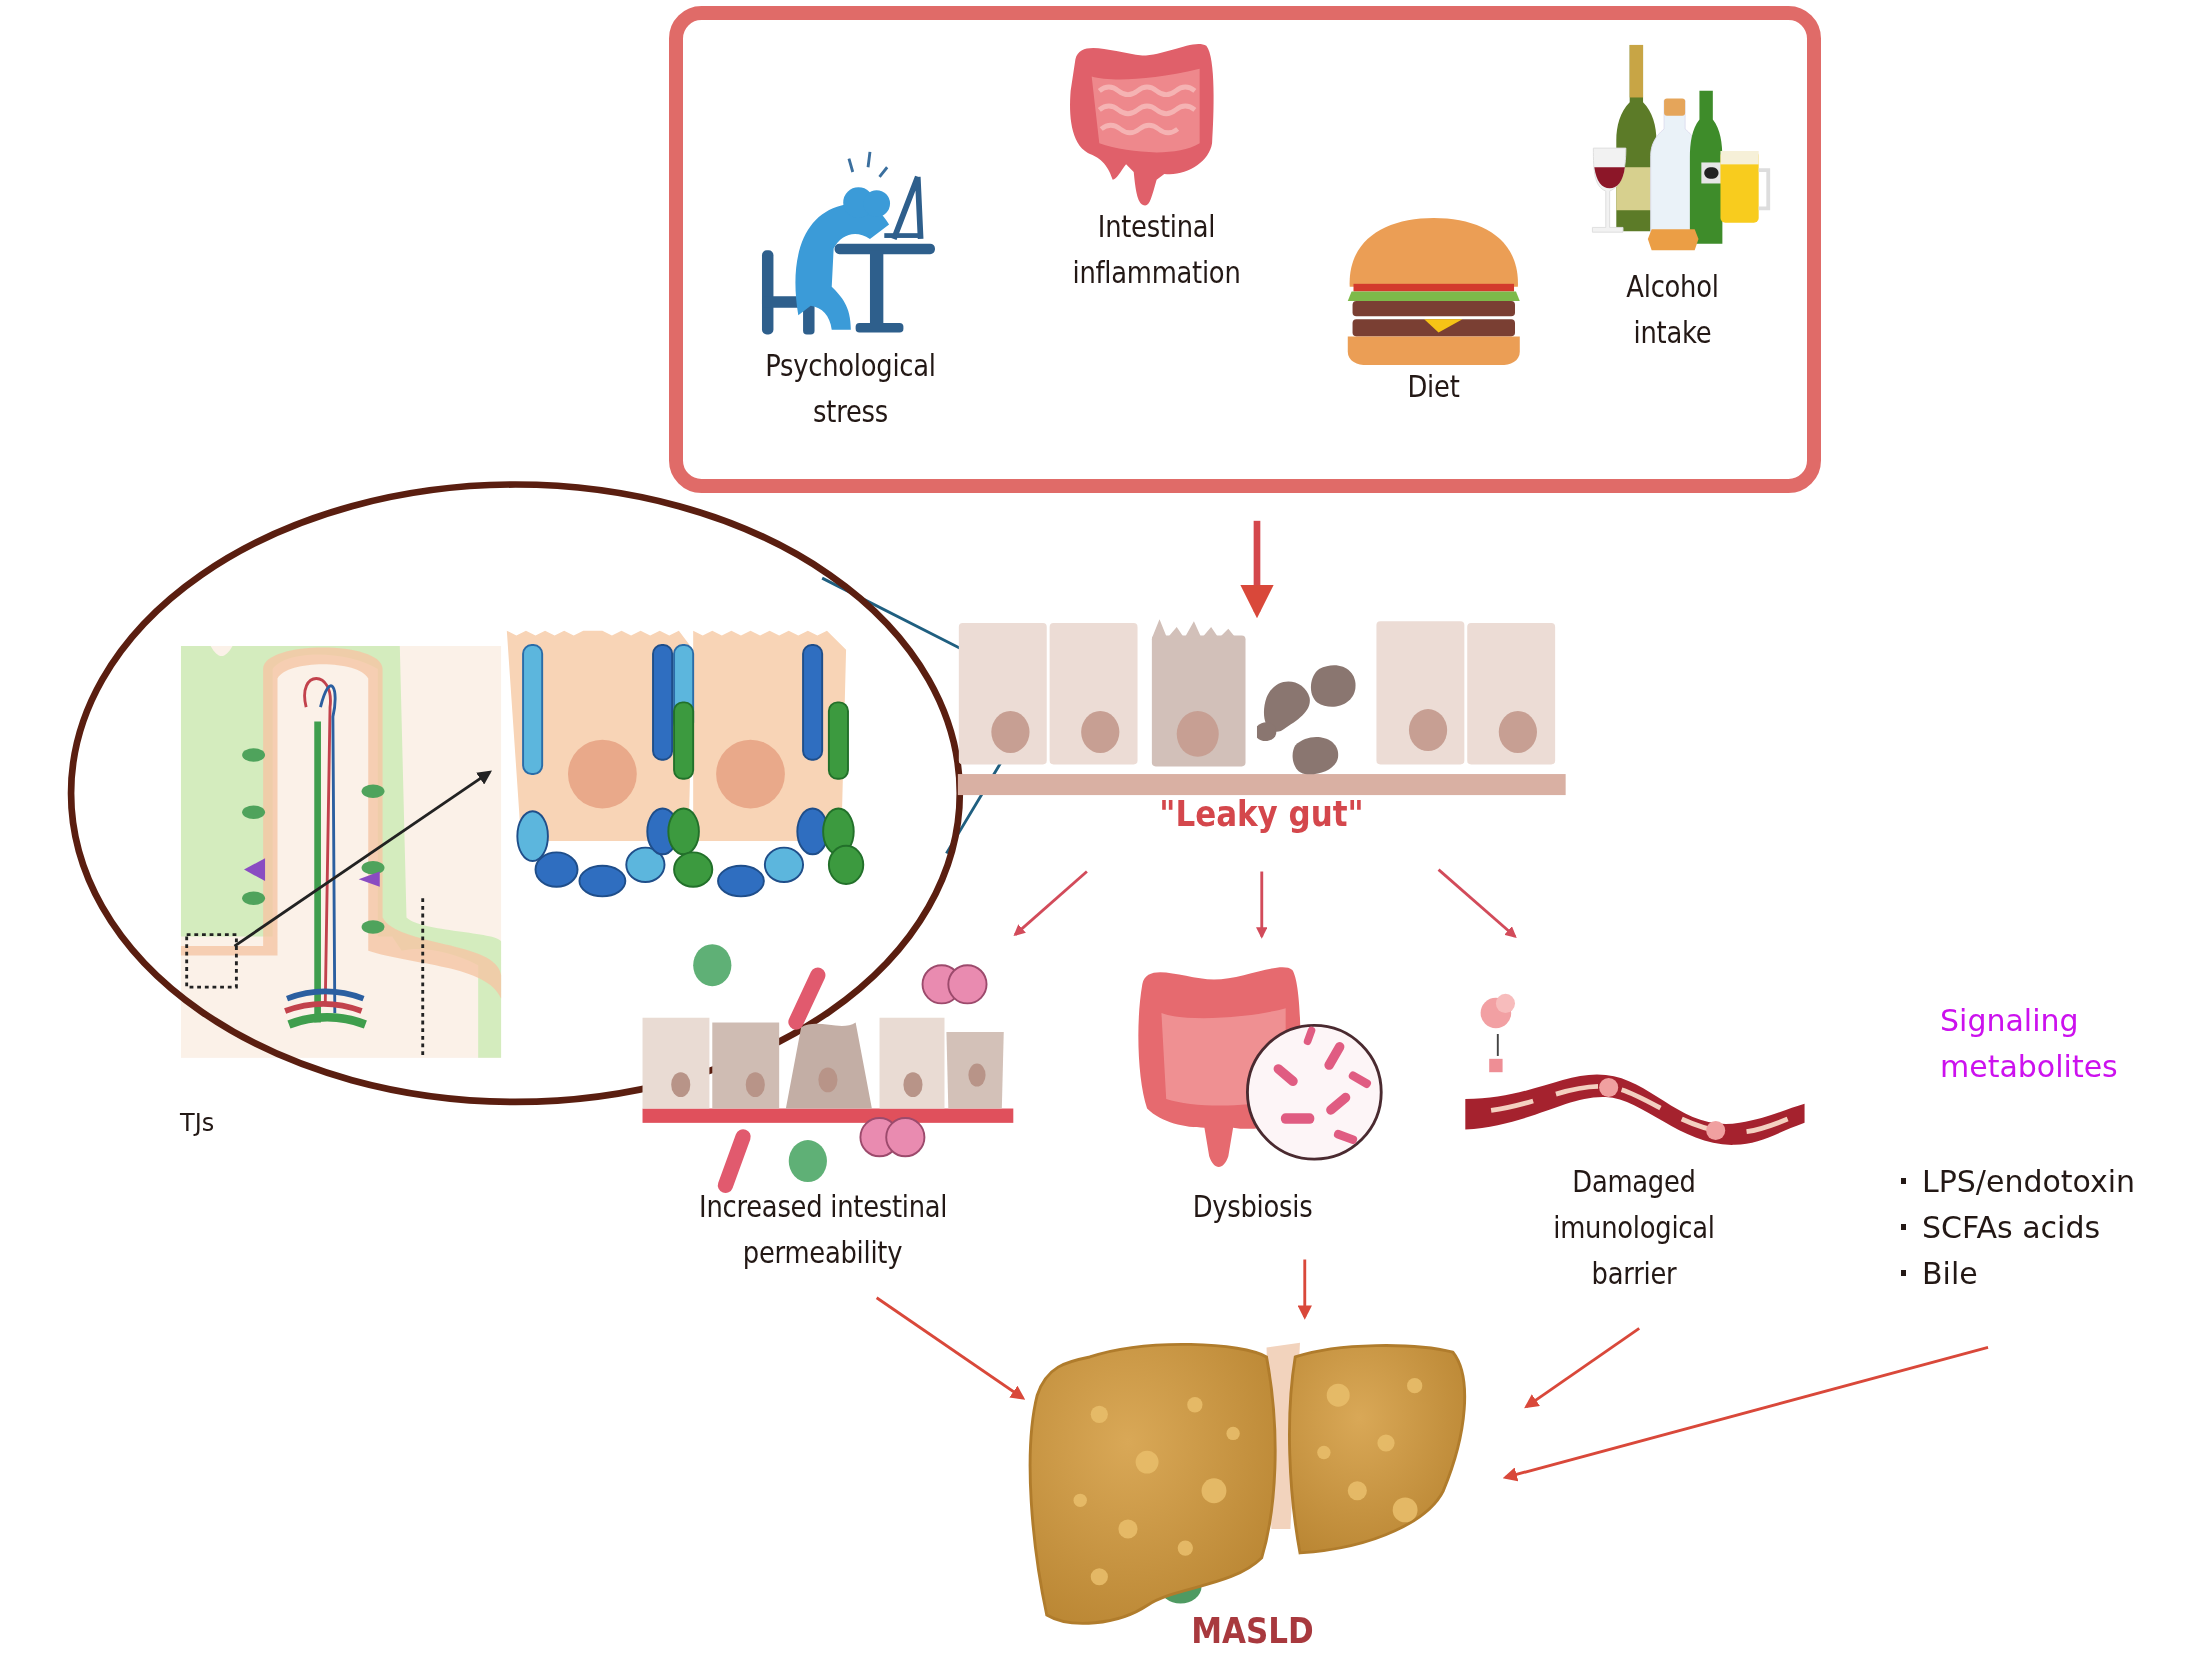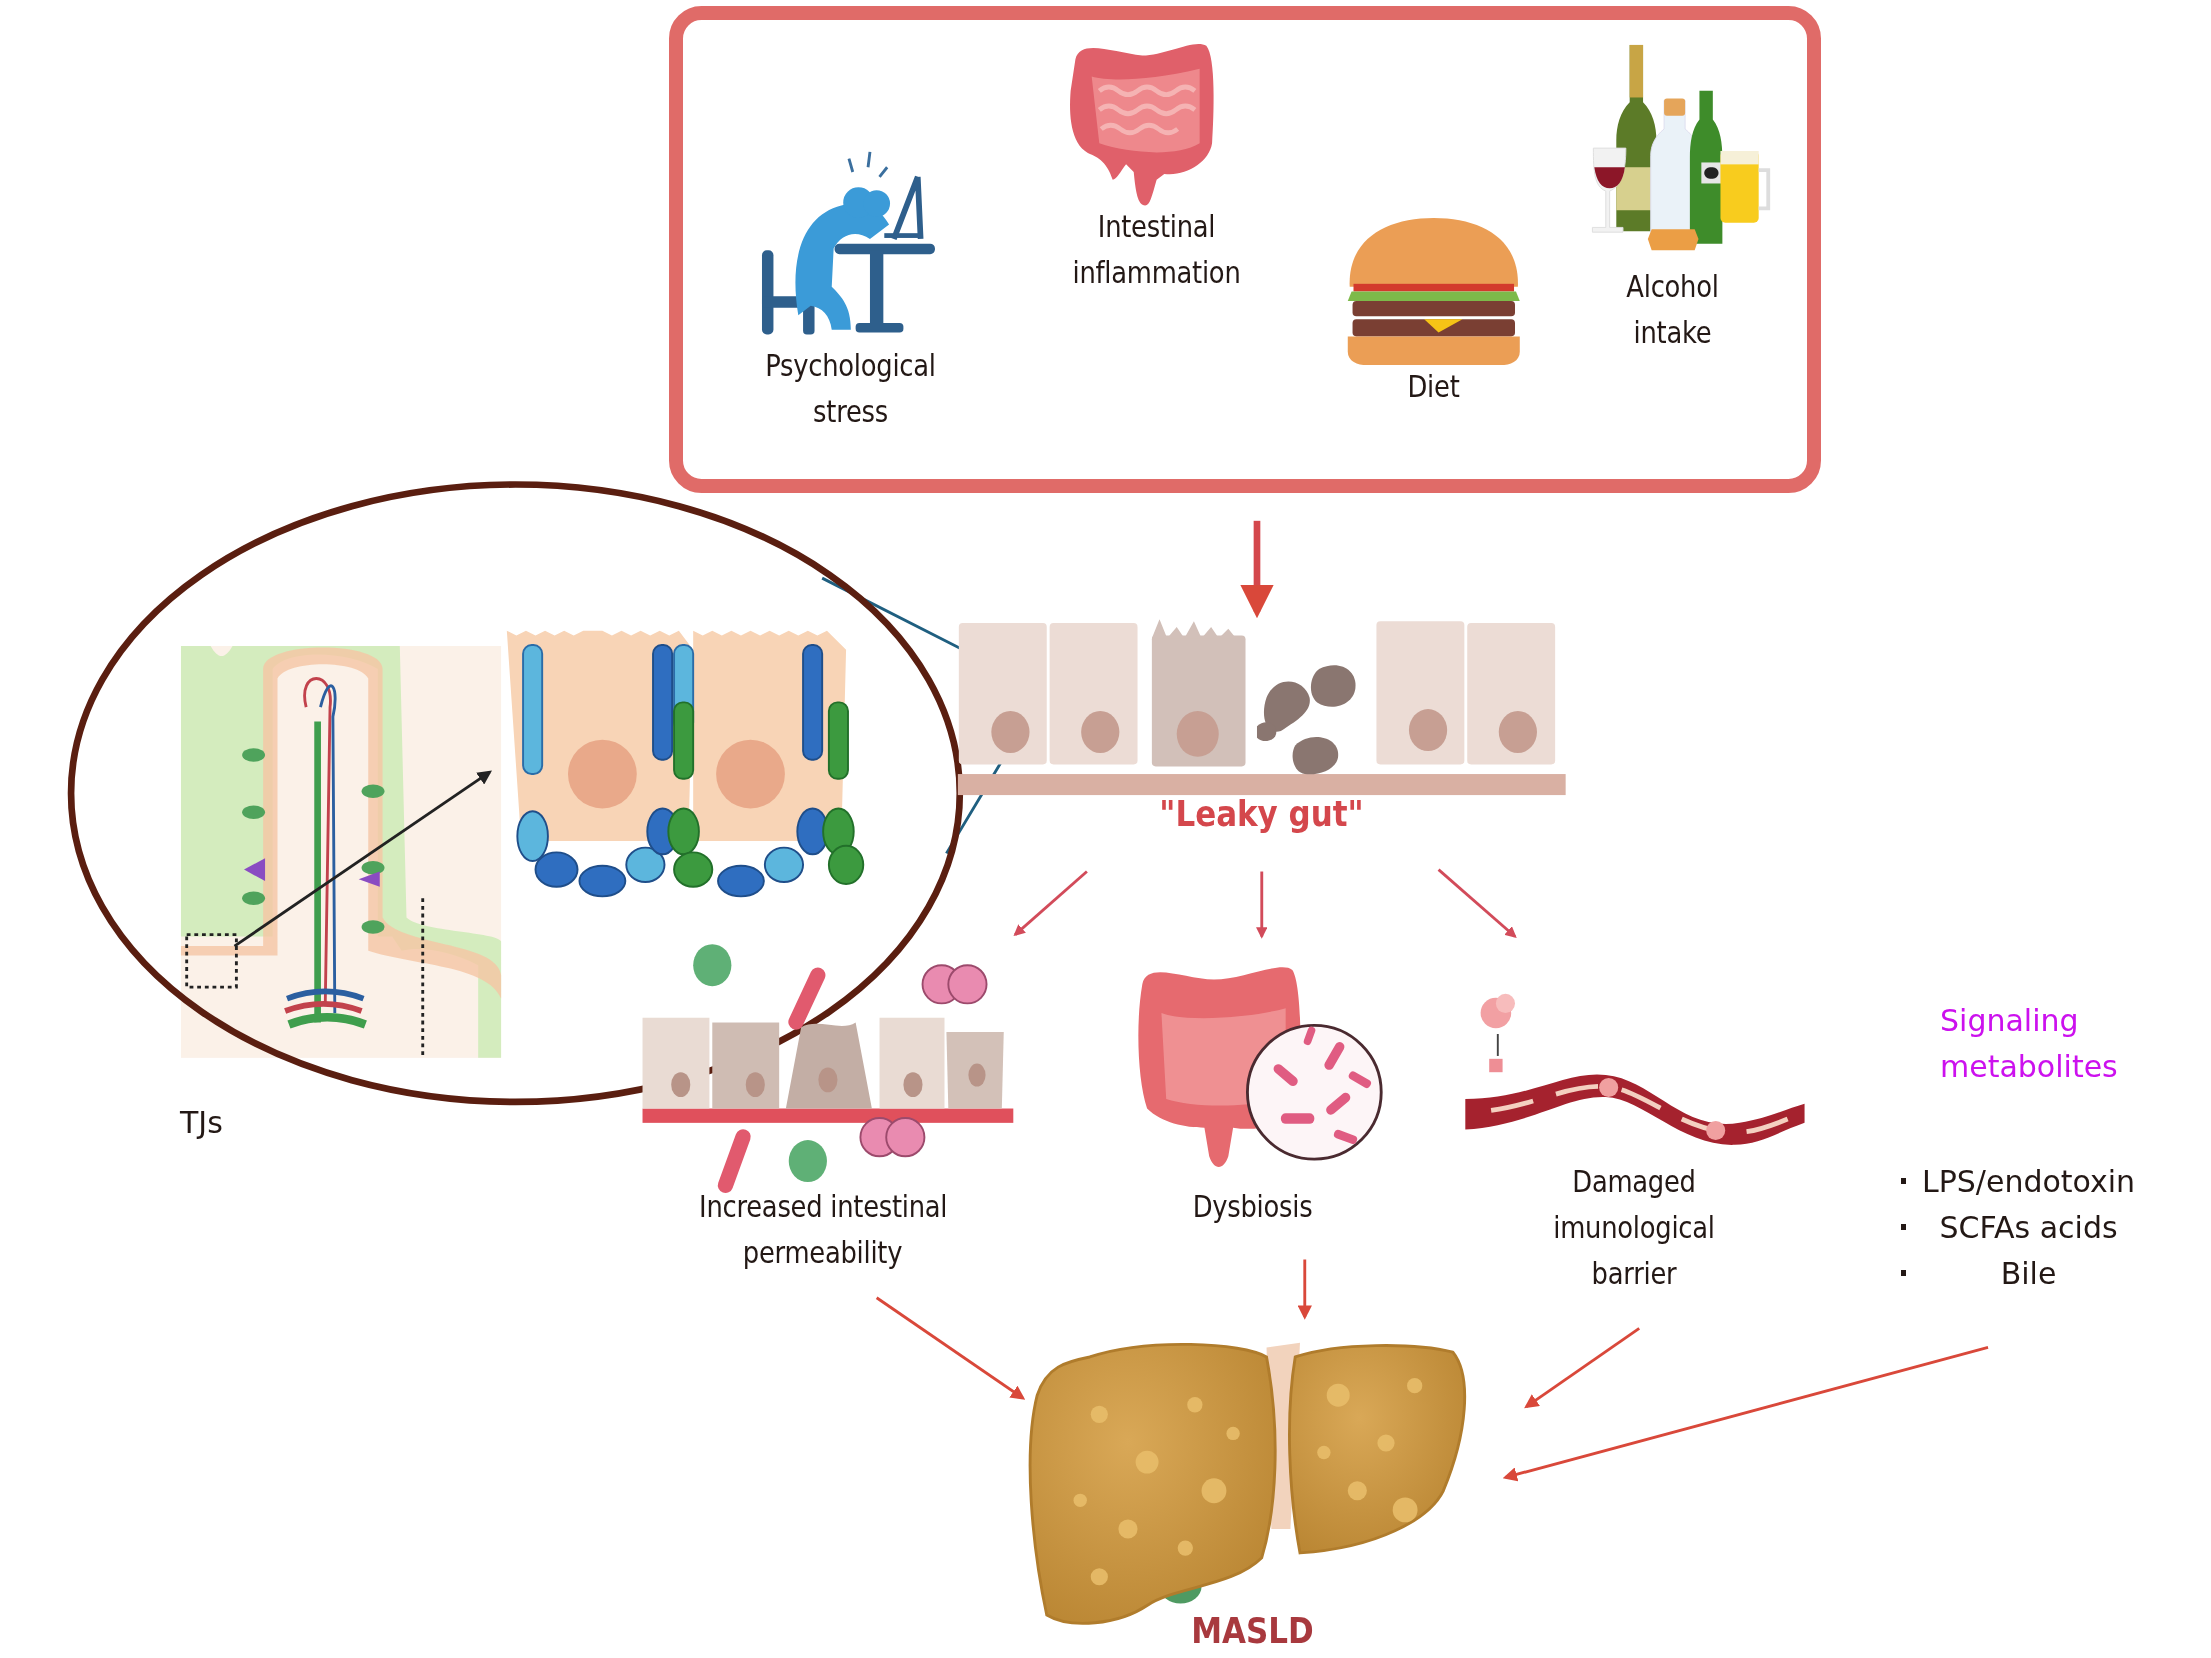--- a/index.html
+++ b/index.html
@@ -5,23 +5,23 @@
   html,body{margin:0;padding:0;background:#ffffff;}
   body{width:2212px;height:1658px;position:relative;overflow:hidden;font-family:"DejaVu Sans","Liberation Sans",sans-serif;color:#231815;}
   .abs{position:absolute;}
   .lbl{position:absolute;font-size:30px;line-height:46px;text-align:center;white-space:nowrap;letter-spacing:-0.3px;}
   .lbl-cond{transform:scaleX(0.86);transform-origin:center;}
   #factors-box{left:669px;top:5.7px;width:1124px;height:459px;border:14.3px solid #e06b68;border-radius:32.5px;box-sizing:content-box;}
   #leaky-label{left:1099px;top:791px;width:325px;font-size:36px;font-weight:bold;color:#d4474c;text-align:center;line-height:46px;}
   #masld-label{left:1128px;top:1608px;width:249px;font-size:36px;font-weight:bold;color:#a8393e;text-align:center;line-height:46px;}
   #signal-title{left:1940px;top:998px;width:239px;color:#cc11ee;font-size:30px;line-height:46px;}
   #metabolites-list{left:1897px;top:1159px;margin:0;padding:0;list-style:none;font-size:30px;line-height:46px;}
-  #metabolites-list li{position:relative;padding-left:25px;text-align:center;}
+  #metabolites-list li{position:relative;padding-left:25px;}
   #metabolites-list li::before{content:"";position:absolute;left:3.8px;top:19px;width:5.7px;height:5.7px;background:#231815;}
-  #tjs-label{left:180px;top:1104px;font-size:30px;line-height:38px;}
+  #tjs-label{left:180px;top:1104px;font-size:24px;line-height:38px;}
   svg.layer{position:absolute;left:0;top:0;}
 </style>
 </head>
 <body>
 
 <svg class="layer" width="2212" height="1658" viewBox="0 0 2314 1735">
   <defs>
     <marker id="ah-red" viewBox="0 0 10 10" refX="8" refY="5" markerWidth="5" markerHeight="5" orient="auto">
       <path d="M0,0 L10,5 L0,10 z" fill="#d9483a"></path>
     </marker>

